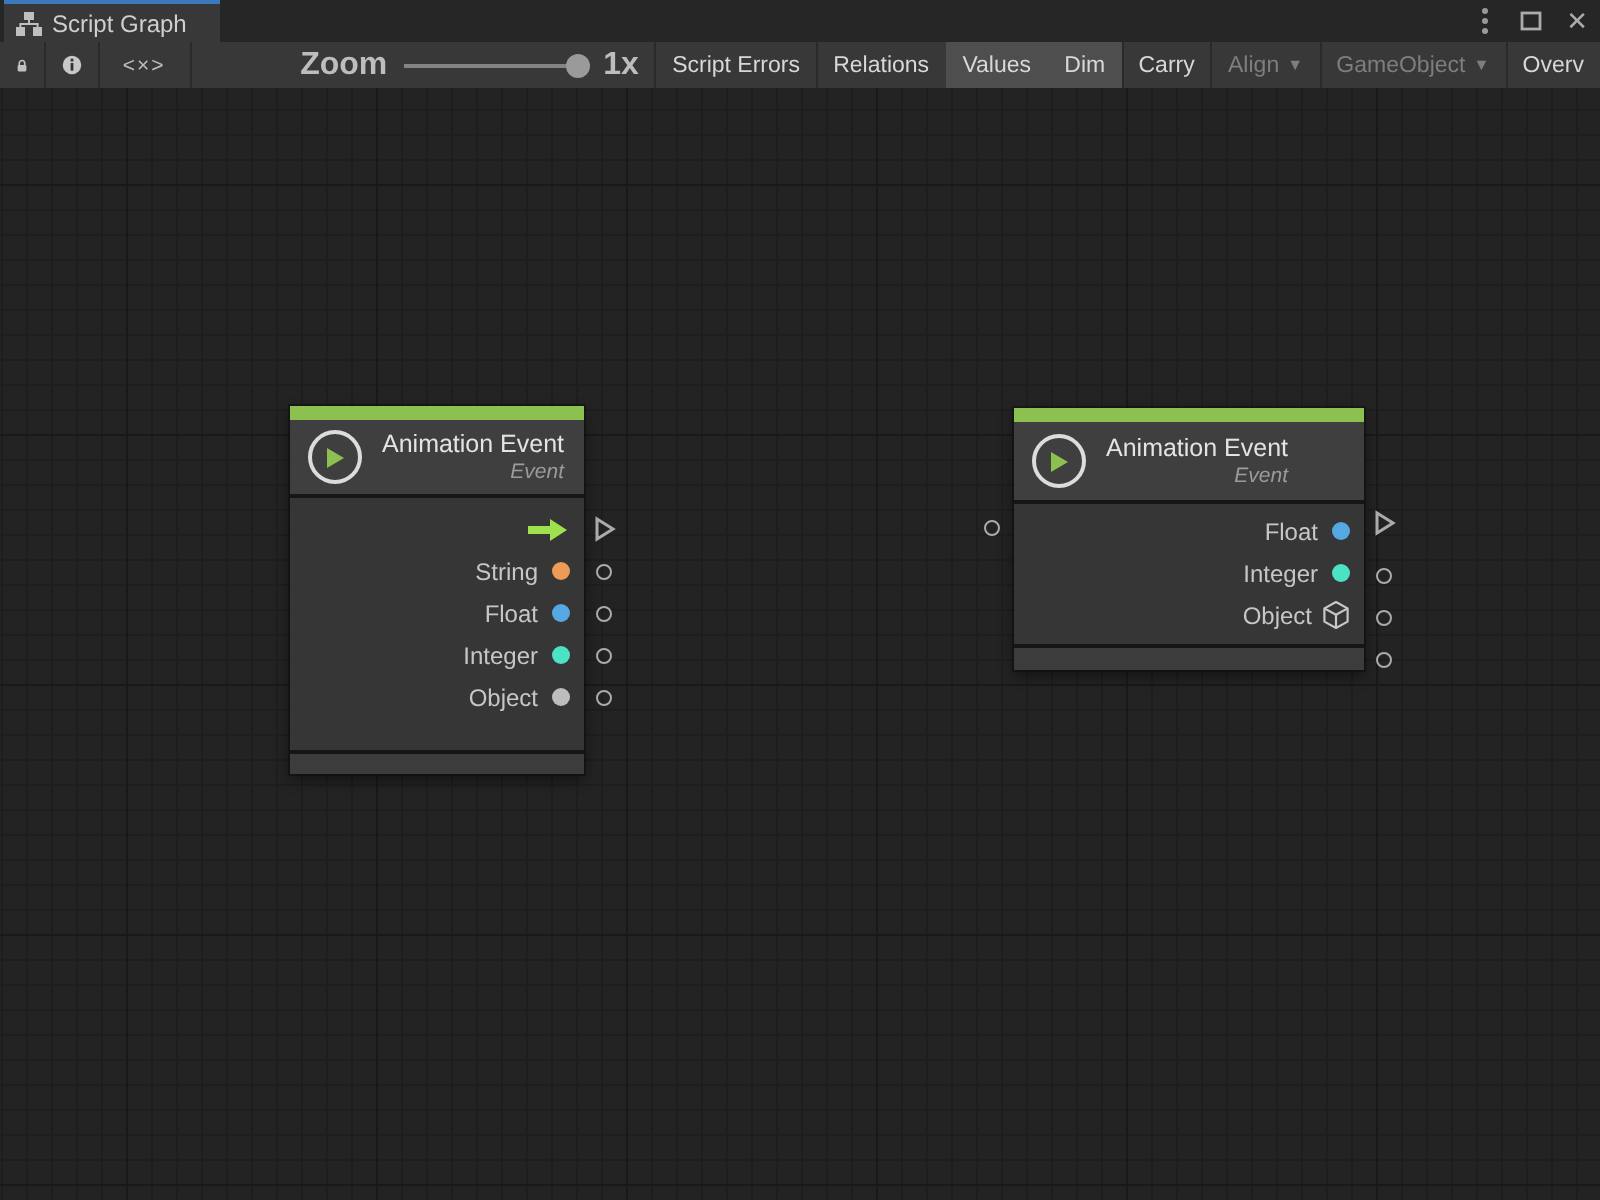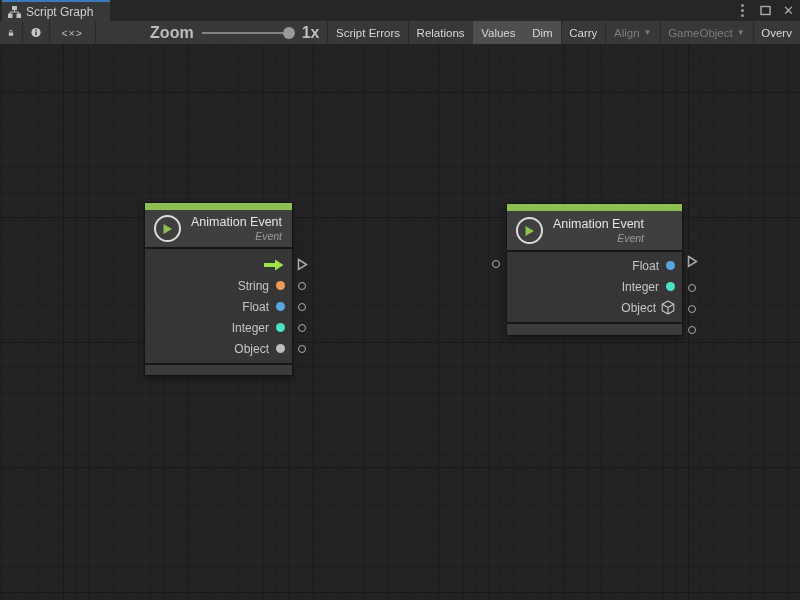--- a/index.html
+++ b/index.html
@@ -161,21 +161,21 @@
           <svg width="11" height="12" viewBox="0 0 11 12">
               <path d="M1.5 1 L10 6 L1.5 11 Z" fill="#8CC152"></path>
             </svg>
         </span>
         <span>
           <div class="ntitle">Animation Event</div>
           <div class="nsub">Event</div>
         </span>
       </div>
       <div class="ndiv"></div>
-      <div class="nbody" style="padding-top:5px; padding-bottom:4px;">
+      <div class="nbody" style="padding-top:5px; padding-bottom:16px;">
         <div class="row">
           <svg class="flowarrow" width="20" height="12" viewBox="0 0 20 12">
             <path d="M0 4 H11 V0.5 L19.5 6 L11 11.5 V8 H0 Z" fill="#9FE14C"></path>
           </svg>
         </div>
         <div class="row">
           <span>String</span>
           <span class="dot" style="background: rgb(238, 155, 87);"></span>
         </div>
         <div class="row">

